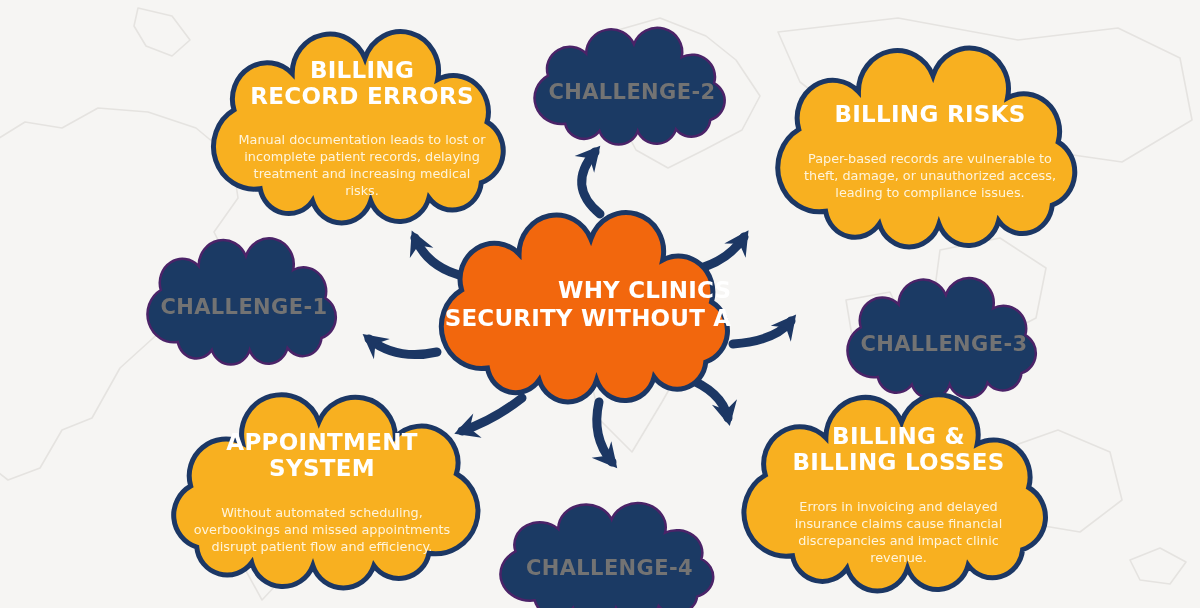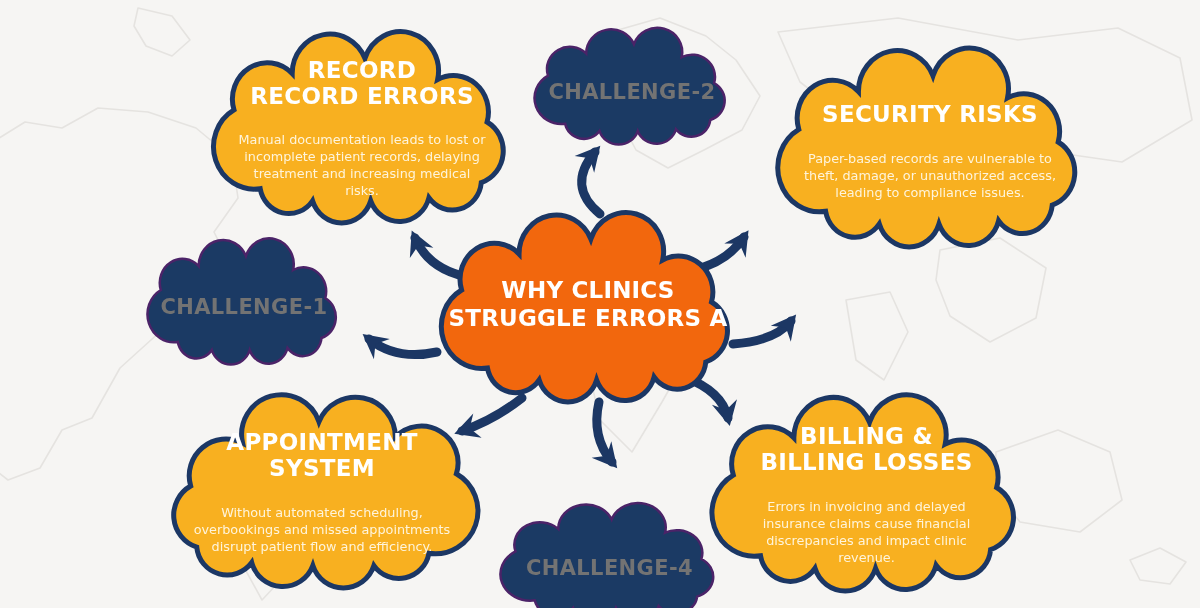--- a/index.html
+++ b/index.html
@@ -30,21 +30,21 @@
     font-size:12.8px;line-height:1.32;color:rgba(255,252,240,.9);
     width:78%;margin-top:23px;font-weight:500;
   }
   .challenge-label{font-weight:bold;font-size:21px;letter-spacing:.4px;color:#737373;}
   .center-title{font-weight:bold;font-size:23px;line-height:1.2;letter-spacing:.2px;color:#fff;}
   
   #cloud-patient .cloud-content{padding-top:14px;}
   #cloud-security .cloud-content{padding-top:20px;}
   #cloud-appointment .cloud-content{padding-top:14px;}
   #cloud-billing .cloud-content{padding-top:16px;}
-  #cloud-center .cloud-content{padding-top:6px;}
+  #cloud-center .cloud-content{padding-top:6px;text-align:right;}
   .challenge .cloud-content{padding-top:18px;}
 </style>
 </head>
 <body>
 
 <div class="stage">
 
   <svg class="layer map" viewBox="0 0 1200 608" aria-hidden="true">
     <path d="M -20 150 L 25 122 L 62 128 L 98 108 L 148 112 L 196 128 L 232 158 L 238 198 L 214 232 L 232 268 L 206 308 L 162 330 L 120 368 L 92 418 L 62 430 L 40 468 L 8 480 L -20 458 Z"></path>
     <path d="M 138 8 L 172 16 L 190 40 L 172 56 L 146 46 L 134 26 Z"></path>
@@ -73,21 +73,21 @@
     <path class="shaft" d="M 599 402 Q 591 437 612 462" marker-end="url(#ah)"></path>
     <path class="shaft" d="M 684 377 Q 722 391 728 418" marker-end="url(#ah)"></path>
   </svg>
 
   <div class="cloud" id="cloud-patient" style="left:202px;top:22px;width:320px;height:200px;">
     <svg viewBox="0 0 220 132" preserveAspectRatio="none">
       <path class="shape cl-yellow" d="M 40 110 A 28 28 0 0 1 22 58 A 24 24 0 0 1 62 34 A 26 26 0 0 1 112 24 A 26 26 0 0 1 162 38 A 24 24 0 0 1 196 66 A 22 22 0 0 1 192 106 A 20 20 0 0 1 156 116 A 21 21 0 0 1 116 118 A 21 21 0 0 1 76 118 A 20 20 0 0 1 40 110 Z"></path>
     </svg>
     <div class="cloud-content">
       <div class="cloud-title">
-        <div>RECORD</div>
+        <div>BILLING</div>
         <div>RECORD ERRORS</div>
       </div>
       <div class="cloud-body">Manual documentation leads to lost or incomplete patient records, delaying treatment and increasing medical risks.</div>
     </div>
   </div>
 
   <div class="cloud challenge" style="left:527px;top:22px;width:210px;height:122px;">
     <svg viewBox="0 0 220 132" preserveAspectRatio="none">
       <path class="shape cl-navy" d="M 40 110 A 28 28 0 0 1 22 58 A 24 24 0 0 1 62 34 A 26 26 0 0 1 112 24 A 26 26 0 0 1 162 38 A 24 24 0 0 1 196 66 A 22 22 0 0 1 192 106 A 20 20 0 0 1 156 116 A 21 21 0 0 1 116 118 A 21 21 0 0 1 76 118 A 20 20 0 0 1 40 110 Z"></path>
     </svg>
@@ -95,21 +95,21 @@
       <div class="challenge-label">CHALLENGE-2</div>
     </div>
   </div>
 
   <div class="cloud" id="cloud-security" style="left:766px;top:38px;width:328px;height:208px;">
     <svg viewBox="0 0 220 132" preserveAspectRatio="none">
       <path class="shape cl-yellow" d="M 40 110 A 28 28 0 0 1 22 58 A 24 24 0 0 1 62 34 A 26 26 0 0 1 112 24 A 26 26 0 0 1 162 38 A 24 24 0 0 1 196 66 A 22 22 0 0 1 192 106 A 20 20 0 0 1 156 116 A 21 21 0 0 1 116 118 A 21 21 0 0 1 76 118 A 20 20 0 0 1 40 110 Z"></path>
     </svg>
     <div class="cloud-content">
       <div class="cloud-title">
-        <div>SECURITY RISKS</div>
+        <div>BILLING RISKS</div>
       </div>
       <div class="cloud-body">Paper-based records are vulnerable to theft, damage, or unauthorized access, leading to compliance issues.</div>
     </div>
   </div>
 
   <div class="cloud challenge" style="left:140px;top:232px;width:208px;height:132px;text-decoration:underline;">
     <svg viewBox="0 0 220 132" preserveAspectRatio="none">
       <path class="shape cl-navy" d="M 40 110 A 28 28 0 0 1 22 58 A 24 24 0 0 1 62 34 A 26 26 0 0 1 112 24 A 26 26 0 0 1 162 38 A 24 24 0 0 1 196 66 A 22 22 0 0 1 192 106 A 20 20 0 0 1 156 116 A 21 21 0 0 1 116 118 A 21 21 0 0 1 76 118 A 20 20 0 0 1 40 110 Z"></path>
     </svg>
     <div class="cloud-content">
@@ -117,25 +117,33 @@
     </div>
   </div>
 
   <div class="cloud" id="cloud-center" style="left:430px;top:203px;width:316px;height:198px;">
     <svg viewBox="0 0 220 132" preserveAspectRatio="none">
       <path class="shape cl-orange" d="M 40 110 A 28 28 0 0 1 22 58 A 24 24 0 0 1 62 34 A 26 26 0 0 1 112 24 A 26 26 0 0 1 162 38 A 24 24 0 0 1 196 66 A 22 22 0 0 1 192 106 A 20 20 0 0 1 156 116 A 21 21 0 0 1 116 118 A 21 21 0 0 1 76 118 A 20 20 0 0 1 40 110 Z"></path>
     </svg>
     <div class="cloud-content">
       <div class="center-title">
         <div>WHY CLINICS</div>
-        <div>STRUGGLE ERRORS A</div>
+        <div>SECURITY WITHOUT A</div>
       </div>
     </div>
   </div>
 
+  <div class="cloud challenge" style="left:840px;top:272px;width:208px;height:126px;">
+    <svg viewBox="0 0 220 132" preserveAspectRatio="none">
+      <path class="shape cl-navy" d="M 40 110 A 28 28 0 0 1 22 58 A 24 24 0 0 1 62 34 A 26 26 0 0 1 112 24 A 26 26 0 0 1 162 38 A 24 24 0 0 1 196 66 A 22 22 0 0 1 192 106 A 20 20 0 0 1 156 116 A 21 21 0 0 1 116 118 A 21 21 0 0 1 76 118 A 20 20 0 0 1 40 110 Z"></path>
+    </svg>
+    <div class="cloud-content">
+      <div class="challenge-label">CHALLENGE-3</div>
+    </div>
+  </div>
 
   <div class="cloud" id="cloud-appointment" style="left:154px;top:385px;width:336px;height:202px;">
     <svg viewBox="0 0 220 132" preserveAspectRatio="none">
       <g transform="translate(220,0) scale(-1,1)">
         <path class="shape cl-yellow" d="M 40 110 A 28 28 0 0 1 22 58 A 24 24 0 0 1 62 34 A 26 26 0 0 1 112 24 A 26 26 0 0 1 162 38 A 24 24 0 0 1 196 66 A 22 22 0 0 1 192 106 A 20 20 0 0 1 156 116 A 21 21 0 0 1 116 118 A 21 21 0 0 1 76 118 A 20 20 0 0 1 40 110 Z"></path>
       </g>
     </svg>
     <div class="cloud-content">
       <div class="cloud-title">
         <div>APPOINTMENT</div>
@@ -147,21 +155,21 @@
 
   <div class="cloud challenge" style="left:492px;top:497px;width:235px;height:124px;">
     <svg viewBox="0 0 220 132" preserveAspectRatio="none">
       <path class="shape cl-navy" d="M 40 110 A 28 28 0 0 1 22 58 A 24 24 0 0 1 62 34 A 26 26 0 0 1 112 24 A 26 26 0 0 1 162 38 A 24 24 0 0 1 196 66 A 22 22 0 0 1 192 106 A 20 20 0 0 1 156 116 A 21 21 0 0 1 116 118 A 21 21 0 0 1 76 118 A 20 20 0 0 1 40 110 Z"></path>
     </svg>
     <div class="cloud-content">
       <div class="challenge-label">CHALLENGE-4</div>
     </div>
   </div>
 
-  <div class="cloud" id="cloud-billing" style="left:700px;top:385px;width:333px;height:205px;">
+  <div class="cloud" id="cloud-billing" style="left:732px;top:385px;width:333px;height:205px;">
     <svg viewBox="0 0 220 132" preserveAspectRatio="none">
       <path class="shape cl-yellow" d="M 40 110 A 28 28 0 0 1 22 58 A 24 24 0 0 1 62 34 A 26 26 0 0 1 112 24 A 26 26 0 0 1 162 38 A 24 24 0 0 1 196 66 A 22 22 0 0 1 192 106 A 20 20 0 0 1 156 116 A 21 21 0 0 1 116 118 A 21 21 0 0 1 76 118 A 20 20 0 0 1 40 110 Z"></path>
     </svg>
     <div class="cloud-content">
       <div class="cloud-title">
         <div>BILLING &amp;</div>
         <div>BILLING LOSSES</div>
       </div>
       <div class="cloud-body">Errors in invoicing and delayed insurance claims cause financial discrepancies and impact clinic revenue.</div>
     </div>

